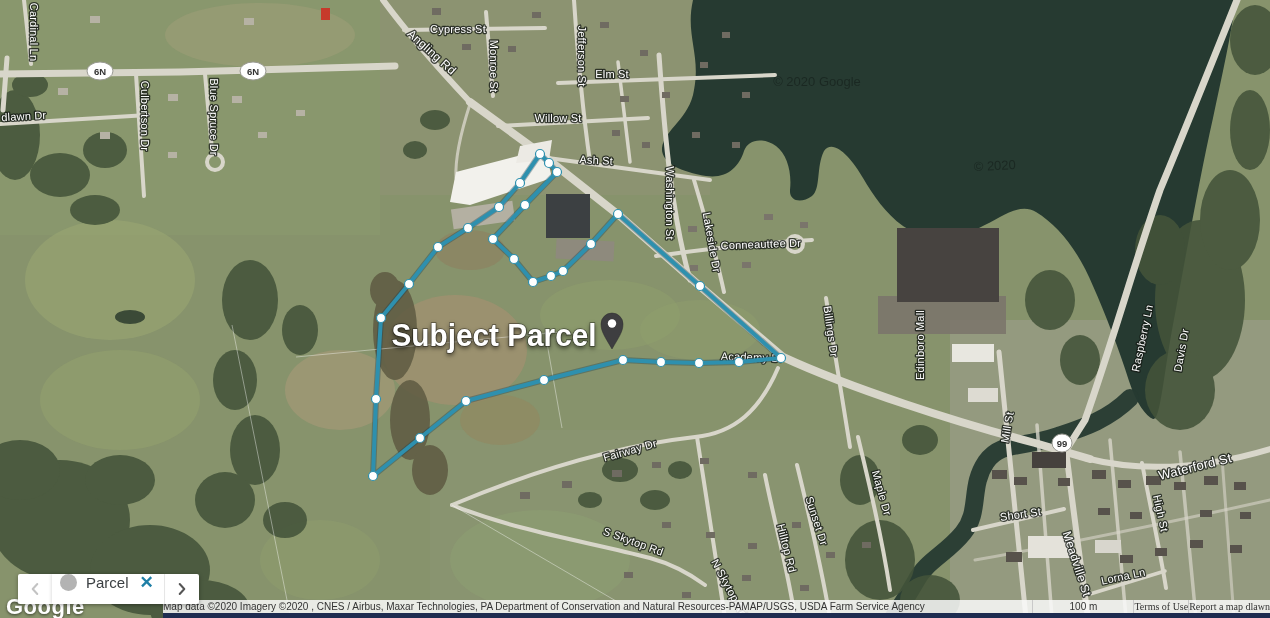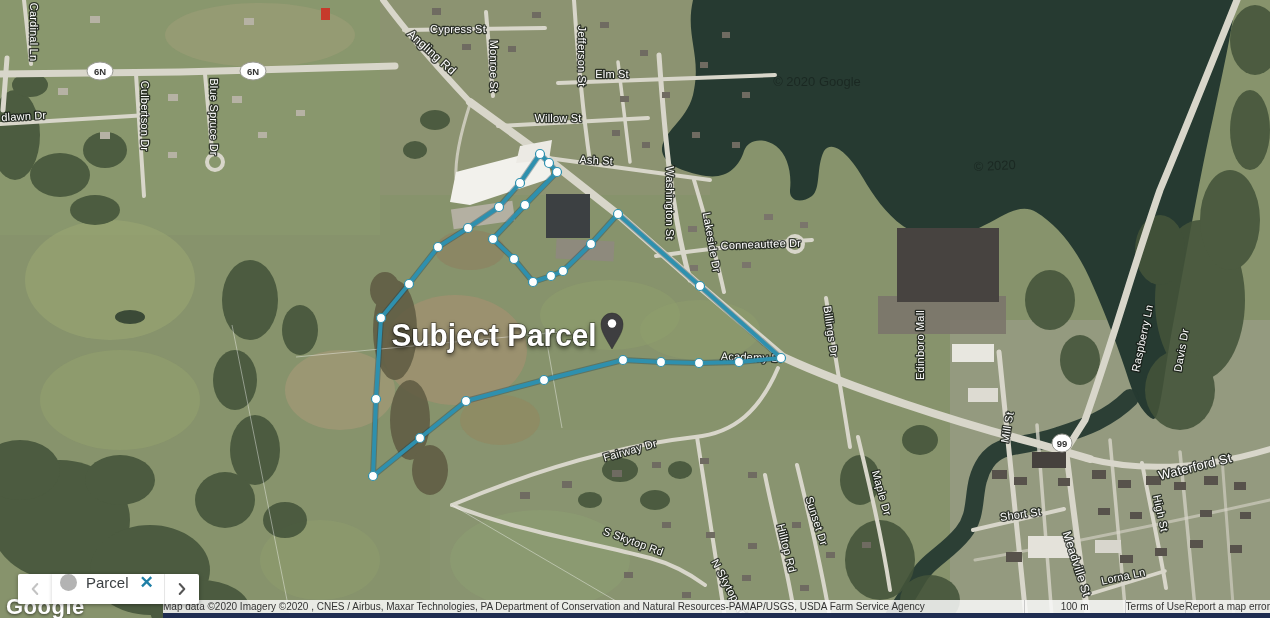--- a/index.html
+++ b/index.html
@@ -29,21 +29,21 @@
     cursor:pointer;padding:0;line-height:1;color:#1f7fa6;}
   .vdiv{width:1px;height:30px;background:#e6e6e6;}
   .attr-bar{position:absolute;left:163px;right:0;top:600px;height:13px;display:flex;
     font-size:10px;color:#333;z-index:5;line-height:13px;}
   .attr-sec{background:rgba(250,250,250,.85);white-space:nowrap;overflow:hidden;
     border-left:1px solid #c9c9c9;padding:0 0;}
   .attr-sec:first-child{border-left:0;flex:1;}
   .attr-scale{display:flex;align-items:center;gap:6px;width:100px;flex-direction:column;}
   .scalebar{width:58px;height:6px;border-left:2px solid #565656;border-right:2px solid #565656;
     border-bottom:2px solid #565656;margin-bottom:1px;}
-  .attr-link{cursor:pointer;}
+  .attr-link{cursor:pointer;font-family:Liberation Serif, serif;}
   .bottom-strip{position:absolute;left:163px;right:0;bottom:0;height:5px;background:#1e2c50;z-index:7;}
 </style>
 </head>
 <body>
 
 <div class="stage">
 <svg id="map-svg" width="1270" height="618" viewBox="0 0 1270 618">
 
   <g>
     <rect x="0" y="0" width="1270" height="618" fill="#87936c"></rect>
@@ -364,16 +364,16 @@
   </button>
 </div>
 
 <div class="attr-bar">
   <div class="attr-sec">Map data ©2020 Imagery ©2020 , CNES / Airbus, Maxar Technologies, PA Department of Conservation and Natural Resources-PAMAP/USGS, USDA Farm Service Agency</div>
   <div class="attr-sec attr-scale">
     <span>100 m</span>
     <span class="scalebar"></span>
   </div>
   <div class="attr-sec attr-link">Terms of Use</div>
-  <div class="attr-sec attr-link">Report a map error</div>
+  <div class="attr-sec attr-link">Report a map dlawn</div>
 </div>
 <div class="bottom-strip"></div>
 </div>
 
 </body></html>

